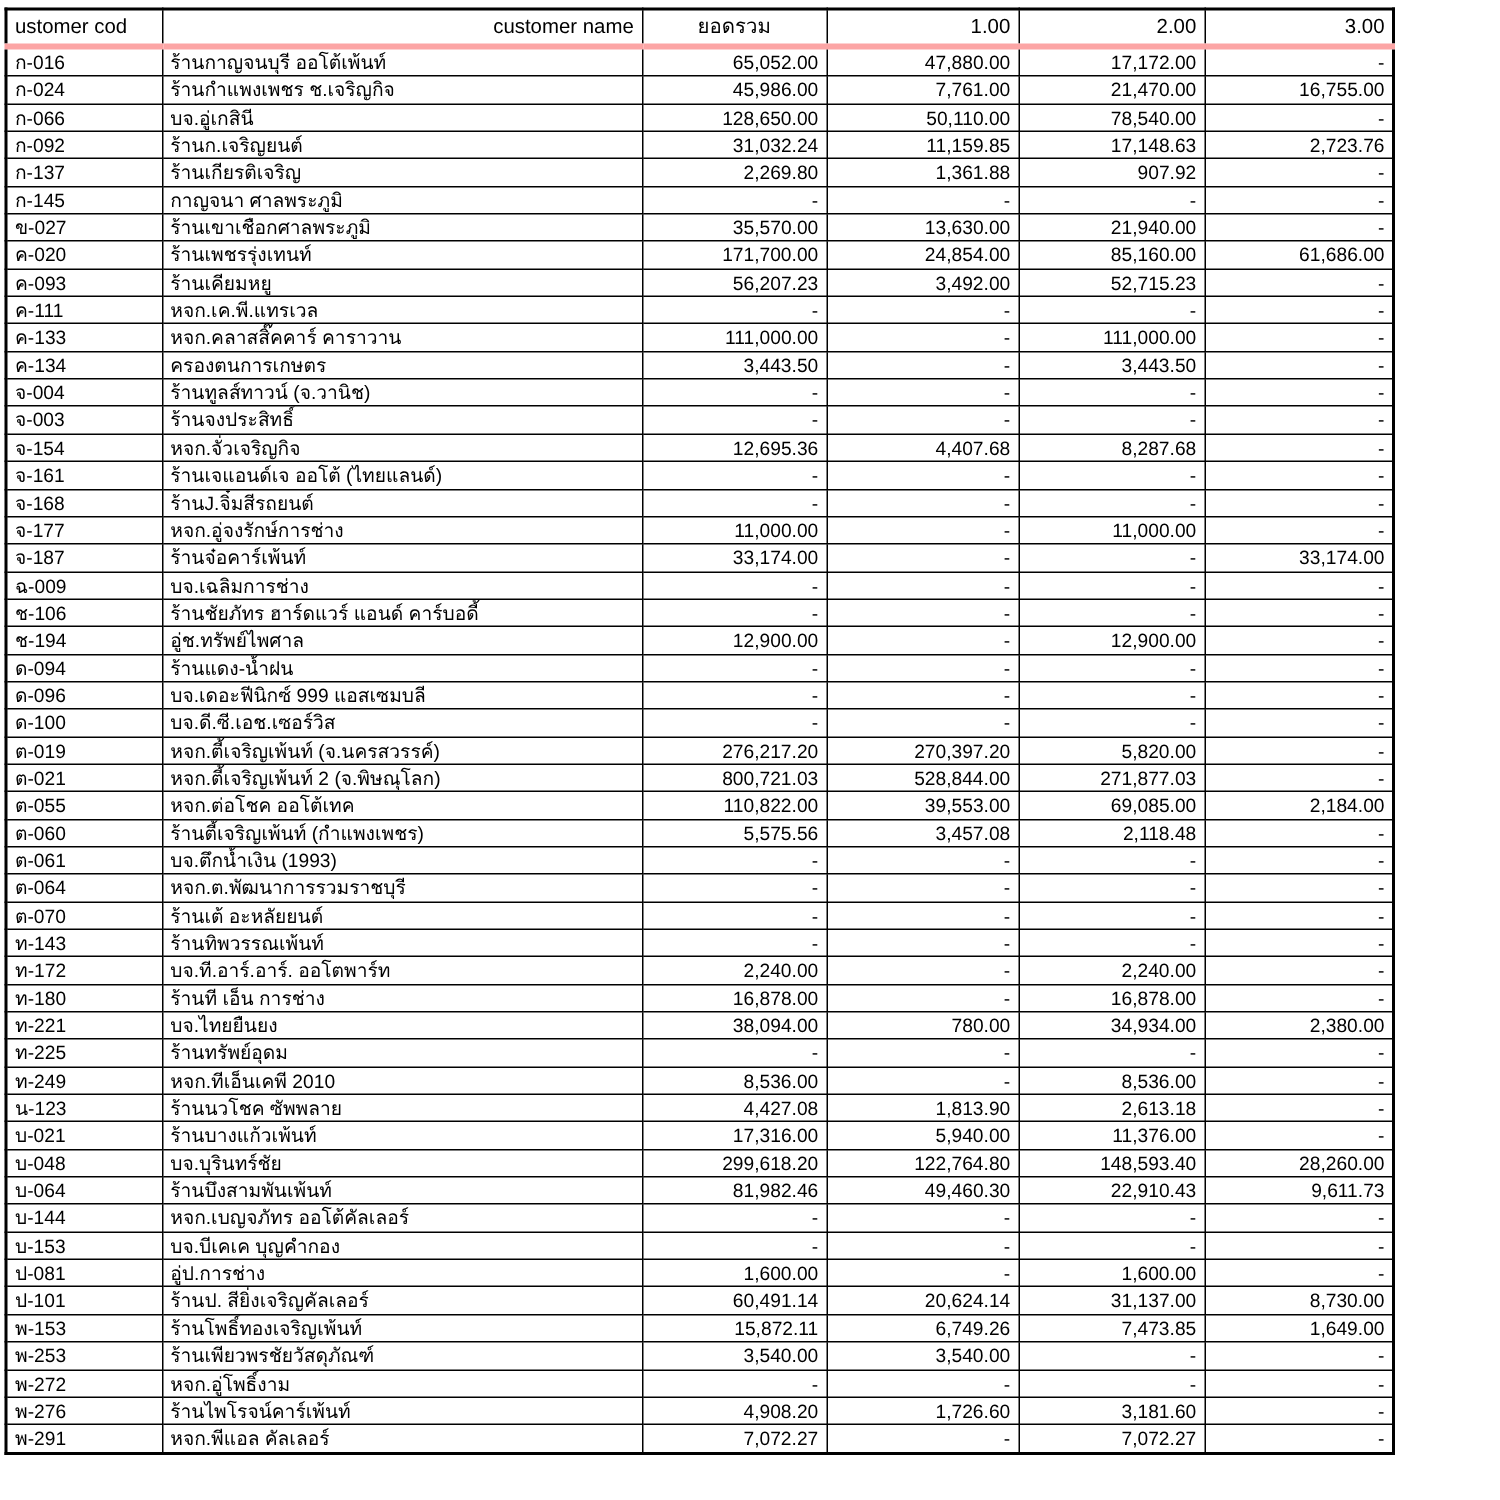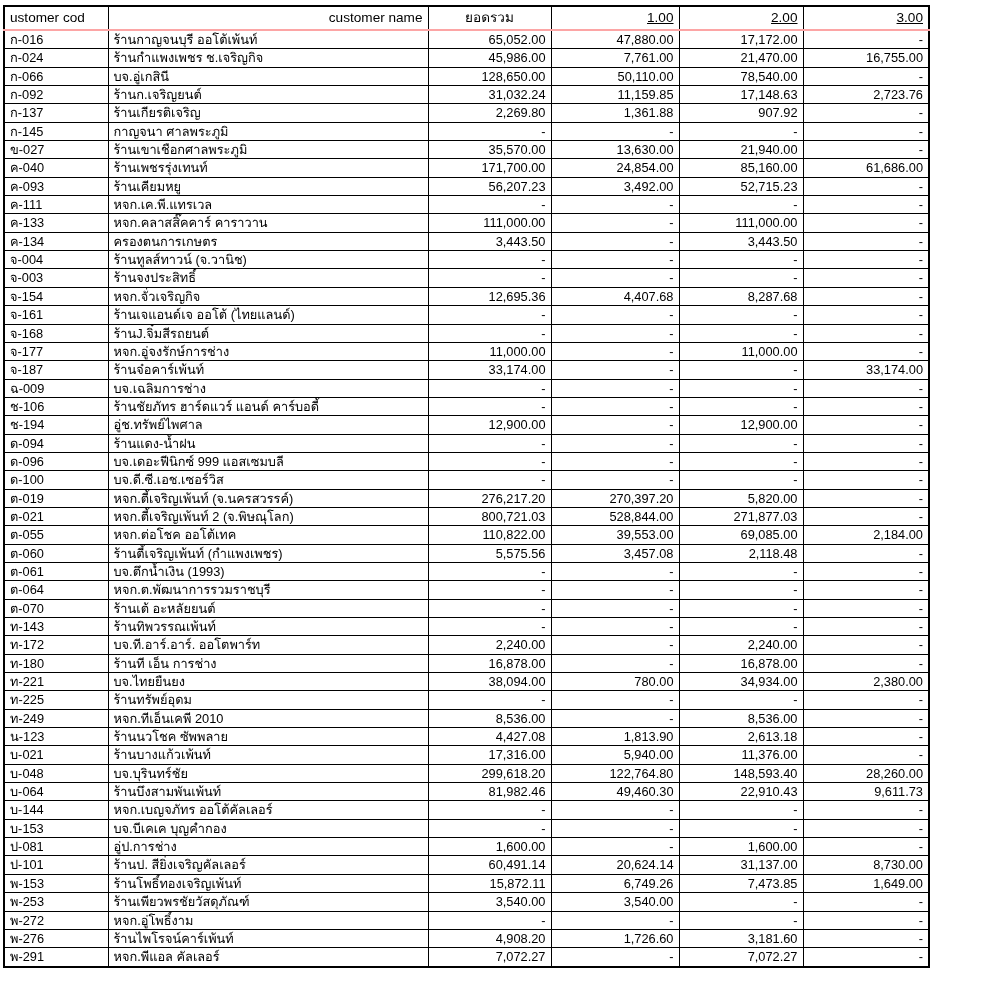--- a/index.html
+++ b/index.html
@@ -32,32 +32,32 @@
     padding: 0 5px;
     height: 17.35px;
     line-height: 17.35px;
     font-size: 12.8px;
     font-weight: normal;
   }
   table.report th {
     height: 22px;
     line-height: 22px;
     font-size: 13.6px;
-    border-bottom: 2px solid #fca5a5;
+    border-bottom: 4px solid #fca5a5;
   }
   .col-code  { width: 104px; }
   .col-name  { width: 320px; }
   .col-total { width: 123px; }
   .col-p1    { width: 128px; }
   .col-p2    { width: 124px; }
   .col-p3    { width: 126px; }
   th.h-code  { text-align: left; padding-left: 1px; }
   th.h-name  { text-align: right; }
   th.h-total { text-align: center; }
-  th.h-num   { text-align: right; text-decoration: underline; }
+  th.h-num   { text-align: right; }
   td.t-left  { text-align: left; }
   td.t-num   { text-align: right; }
   td.dash    { padding-right: 22px; }
 </style>
 </head>
 <body>
 
 <div class="report-wrap">
   <table class="report">
     <colgroup>
@@ -129,21 +129,21 @@
   </tr>
         <tr>
     <td class="t-left">ข-027</td>
     <td class="t-left">ร้านเขาเชือกศาลพระภูมิ</td>
     <td class="t-num">35,570.00</td>
     <td class="t-num">13,630.00</td>
     <td class="t-num">21,940.00</td>
     <td class="t-num dash">-</td>
   </tr>
         <tr>
-    <td class="t-left">ค-040</td>
+    <td class="t-left">ค-020</td>
     <td class="t-left">ร้านเพชรรุ่งเทนท์</td>
     <td class="t-num">171,700.00</td>
     <td class="t-num">24,854.00</td>
     <td class="t-num">85,160.00</td>
     <td class="t-num">61,686.00</td>
   </tr>
         <tr>
     <td class="t-left">ค-093</td>
     <td class="t-left">ร้านเคียมหยู</td>
     <td class="t-num">56,207.23</td>

